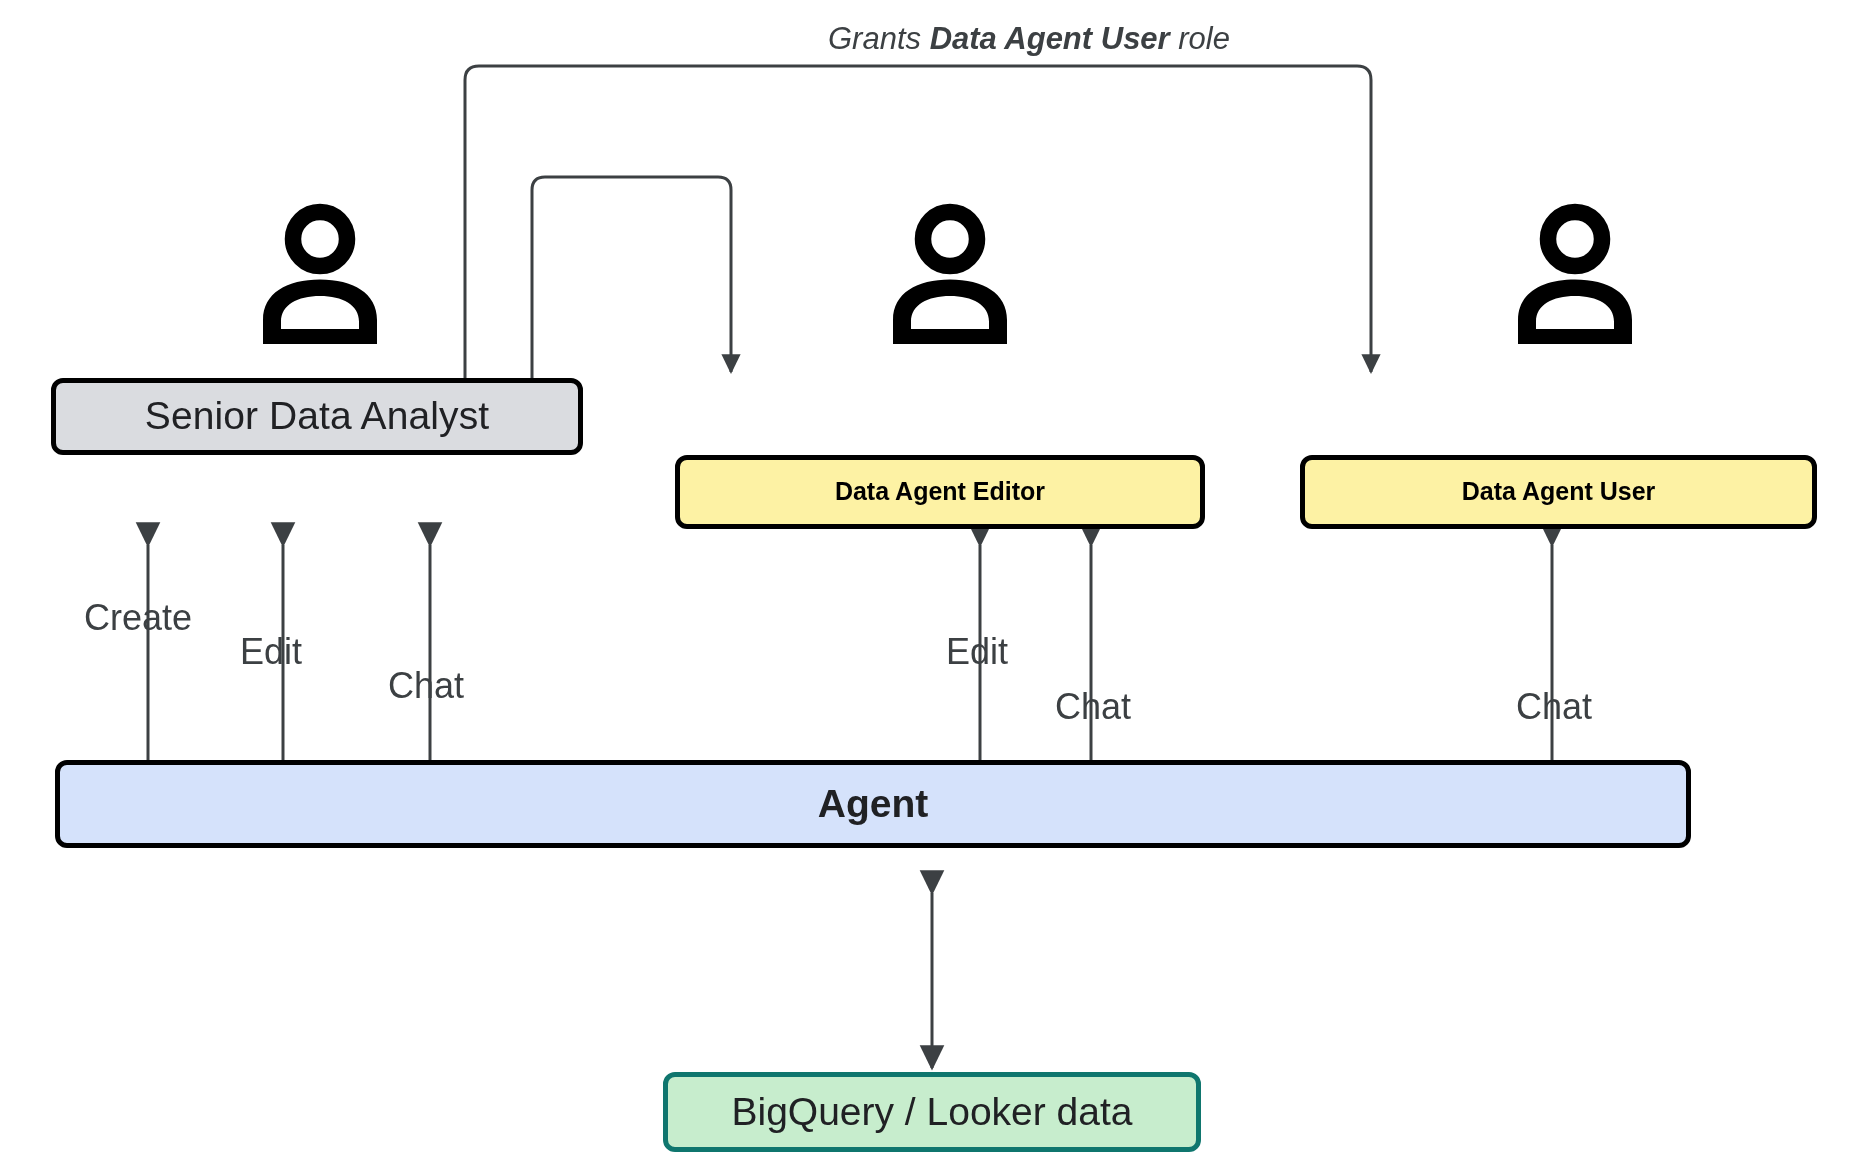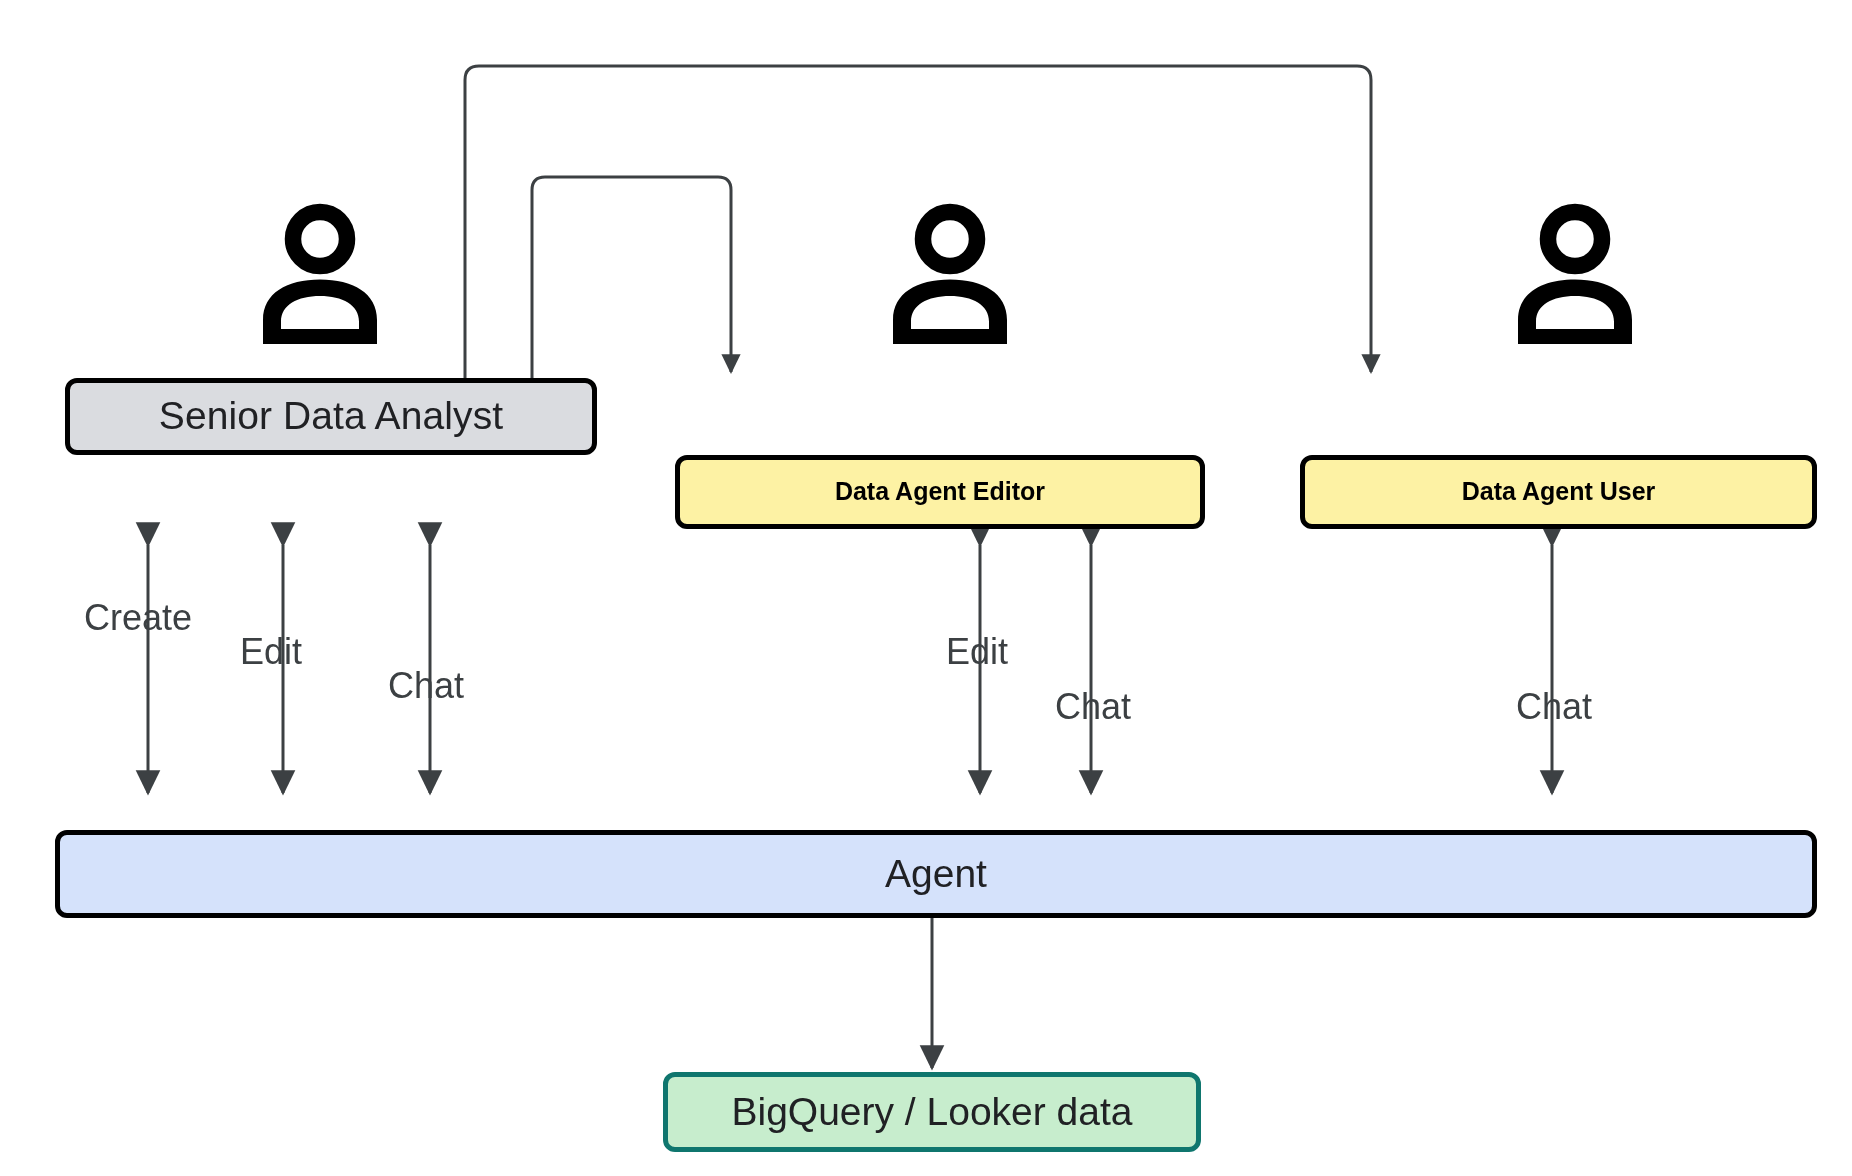--- a/index.html
+++ b/index.html
@@ -136,20 +136,23 @@
 
     <line x1="980" y1="545" x2="980" y2="793" stroke="#3c4043" stroke-width="3" marker-start="url(#arrowhead)" marker-end="url(#arrowhead)"></line>
 
     <line x1="1091" y1="545" x2="1091" y2="793" stroke="#3c4043" stroke-width="3" marker-start="url(#arrowhead)" marker-end="url(#arrowhead)"></line>
 
     <line x1="1552" y1="545" x2="1552" y2="793" stroke="#3c4043" stroke-width="3" marker-start="url(#arrowhead)" marker-end="url(#arrowhead)"></line>
 
     <line x1="932" y1="893" x2="932" y2="1068" stroke="#3c4043" stroke-width="3" marker-start="url(#arrowhead)" marker-end="url(#arrowhead)"></line>
   </svg>
 
+  <div class="grant-label" style="left:828px; top:21px;">
+    <span>Grants </span><b>Data Agent User</b><span> role</span>
+  </div>
 
 
   <div class="person-icon" style="left:245px; top:200px;">
     <svg viewBox="0 0 100 100" width="150" height="150" aria-hidden="true">
       <circle cx="50" cy="26" r="18" fill="none" stroke="#000" stroke-width="11"></circle>
       <path d="M12,96 L12,80 C12,62 28,53 50,53 C72,53 88,62 88,80 L88,96 Z
                M24,86 L24,81 C24,70 35,64 50,64 C65,64 76,70 76,81 L76,86 Z" fill="#000" fill-rule="evenodd"></path>
     </svg>
   </div>
 
@@ -162,42 +165,42 @@
   </div>
 
   <div class="person-icon" style="left:1500px; top:200px;">
     <svg viewBox="0 0 100 100" width="150" height="150" aria-hidden="true">
       <circle cx="50" cy="26" r="18" fill="none" stroke="#000" stroke-width="11"></circle>
       <path d="M12,96 L12,80 C12,62 28,53 50,53 C72,53 88,62 88,80 L88,96 Z
                M24,86 L24,81 C24,70 35,64 50,64 C65,64 76,70 76,81 L76,86 Z" fill="#000" fill-rule="evenodd"></path>
     </svg>
   </div>
 
-  <div class="role-box" style="left:65px; top:378px; width:532px; height:77px;">
+  <div class="role-box" style="left:51px; top:378px; width:532px; height:77px;">
     <span class="role-title">Senior Data Analyst</span>
   </div>
 
   <div class="role-box role-perm" style="left:675px; top:455px; width:530px; height:74px;">
     <span class="role-perm-text">Data Agent Editor</span>
   </div>
 
   <div class="role-box role-perm" style="left:1300px; top:455px; width:517px; height:74px;">
     <span class="role-perm-text">Data Agent User</span>
   </div>
 
   <div class="flow-label" style="left:84px; top:597px;">Create</div>
   <div class="flow-label" style="left:240px; top:631px;">Edit</div>
   <div class="flow-label" style="left:388px; top:665px;">Chat</div>
 
   <div class="flow-label" style="left:946px; top:631px;">Edit</div>
   <div class="flow-label" style="left:1055px; top:686px;">Chat</div>
 
   <div class="flow-label" style="left:1516px; top:686px;">Chat</div>
 
-  <div class="agent-box" style="left:55px; top:830px; width:1762px; height:88px;">
+  <div class="agent-box" style="left:55px; top:760px; width:1636px; height:88px;font-weight:bold;">
     <span class="agent-text">Agent</span>
   </div>
 
   <div class="data-box" style="left:663px; top:1072px; width:538px; height:80px;">
     <span class="data-text">BigQuery / Looker data</span>
   </div>
 
 </div>
 
 </body></html>

